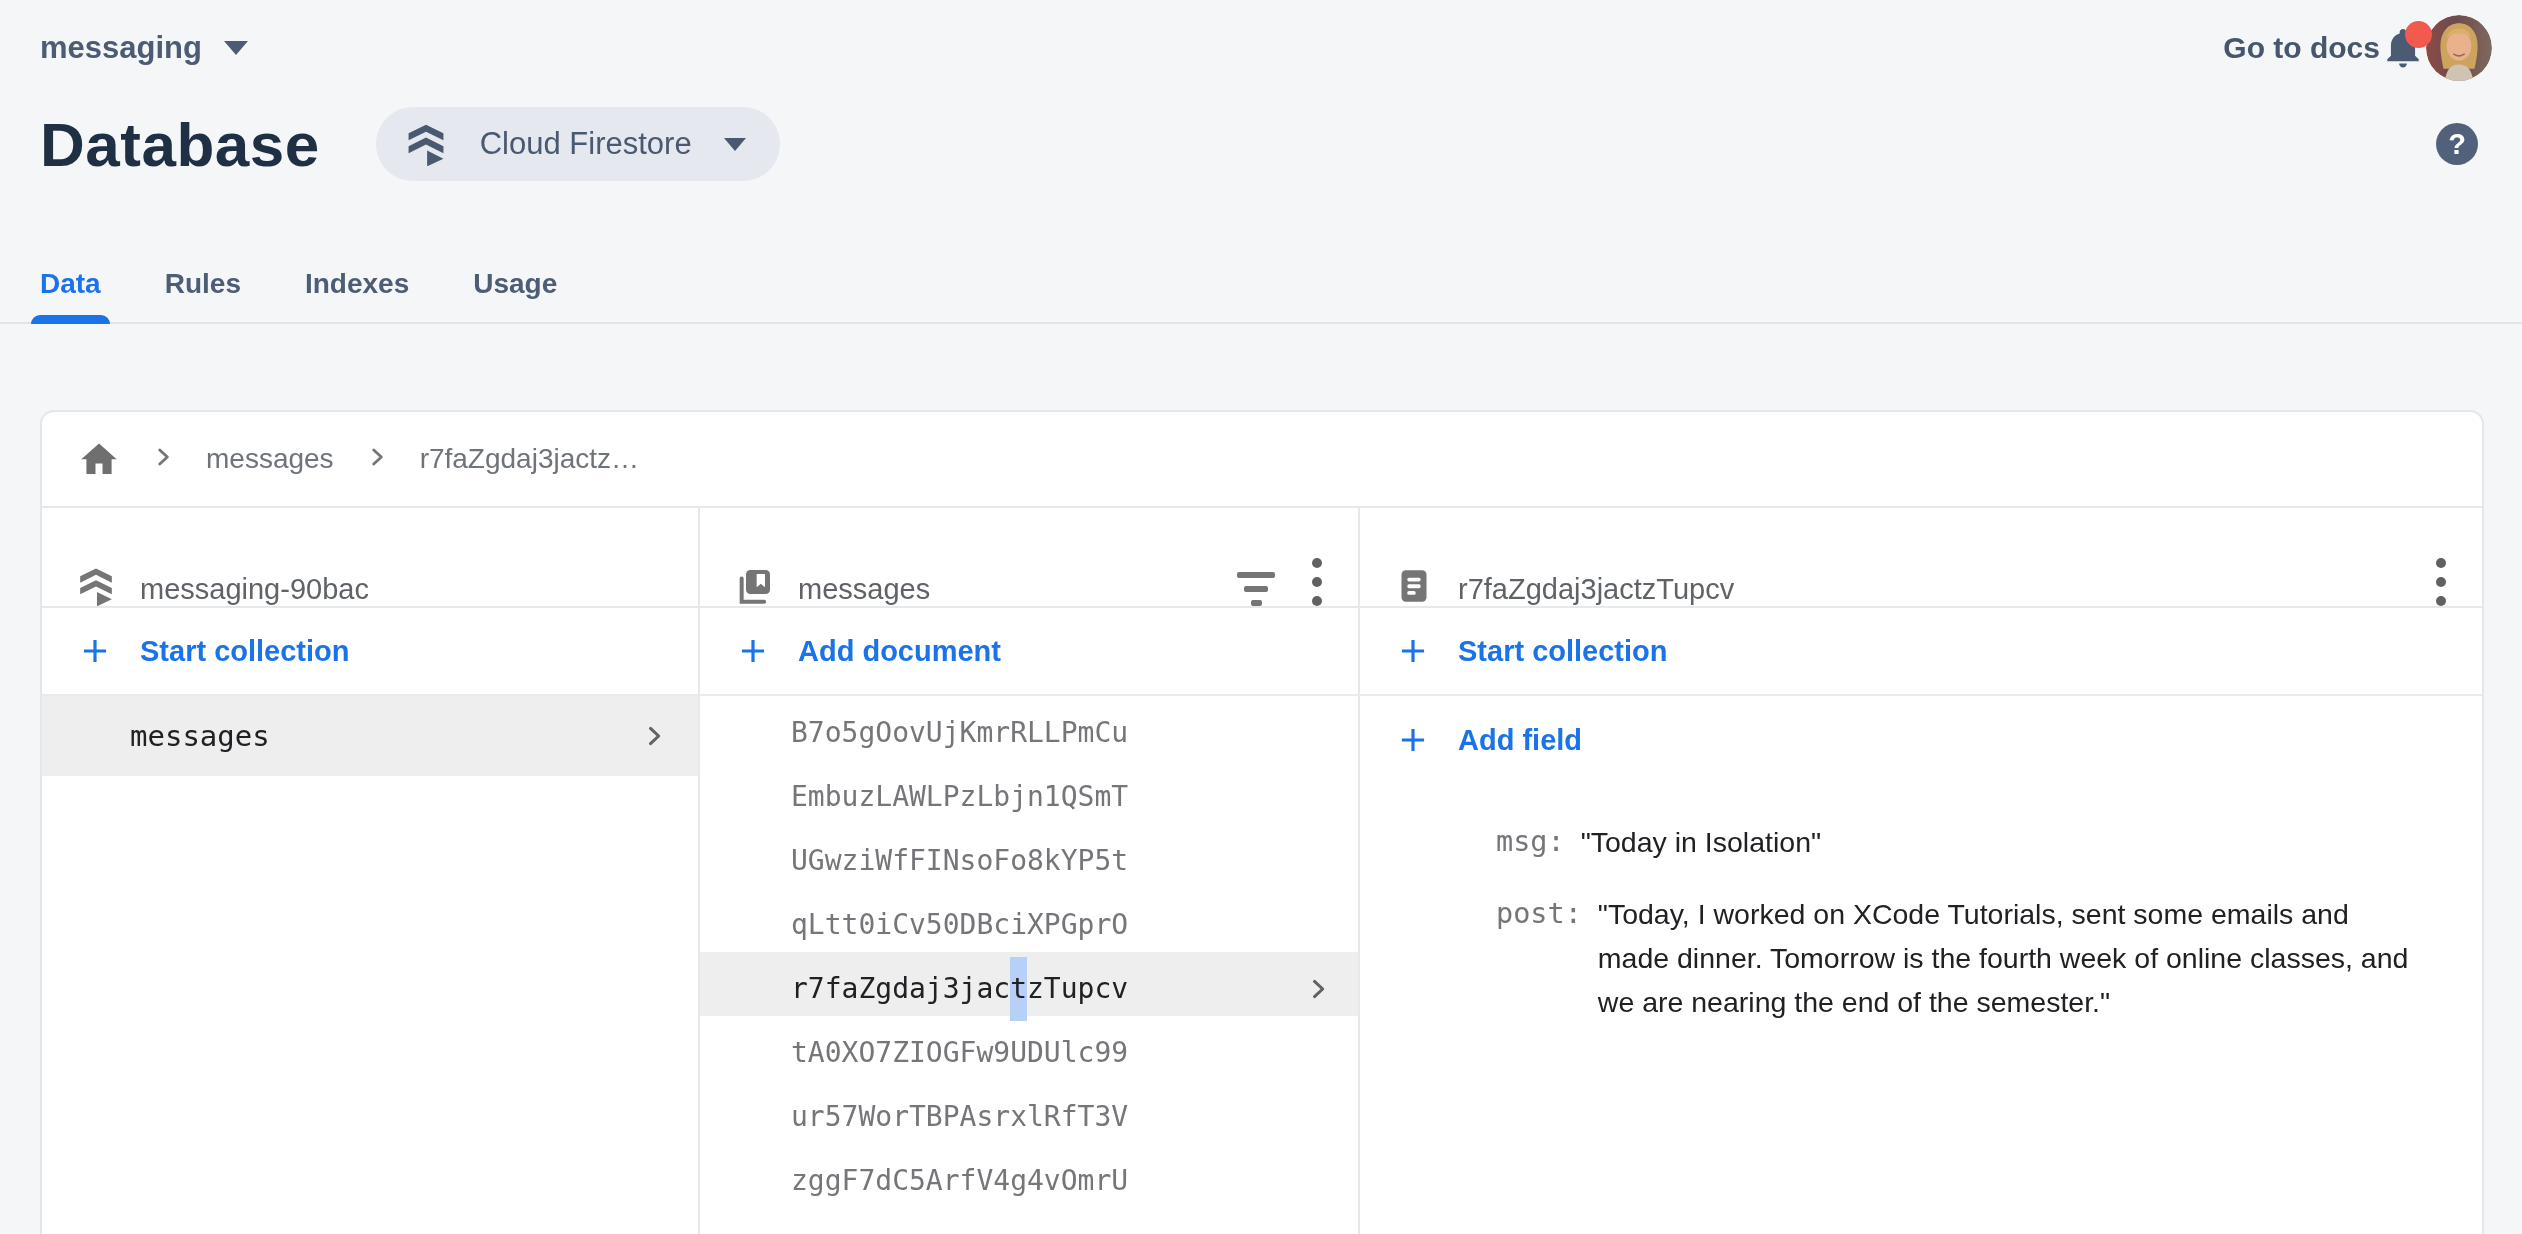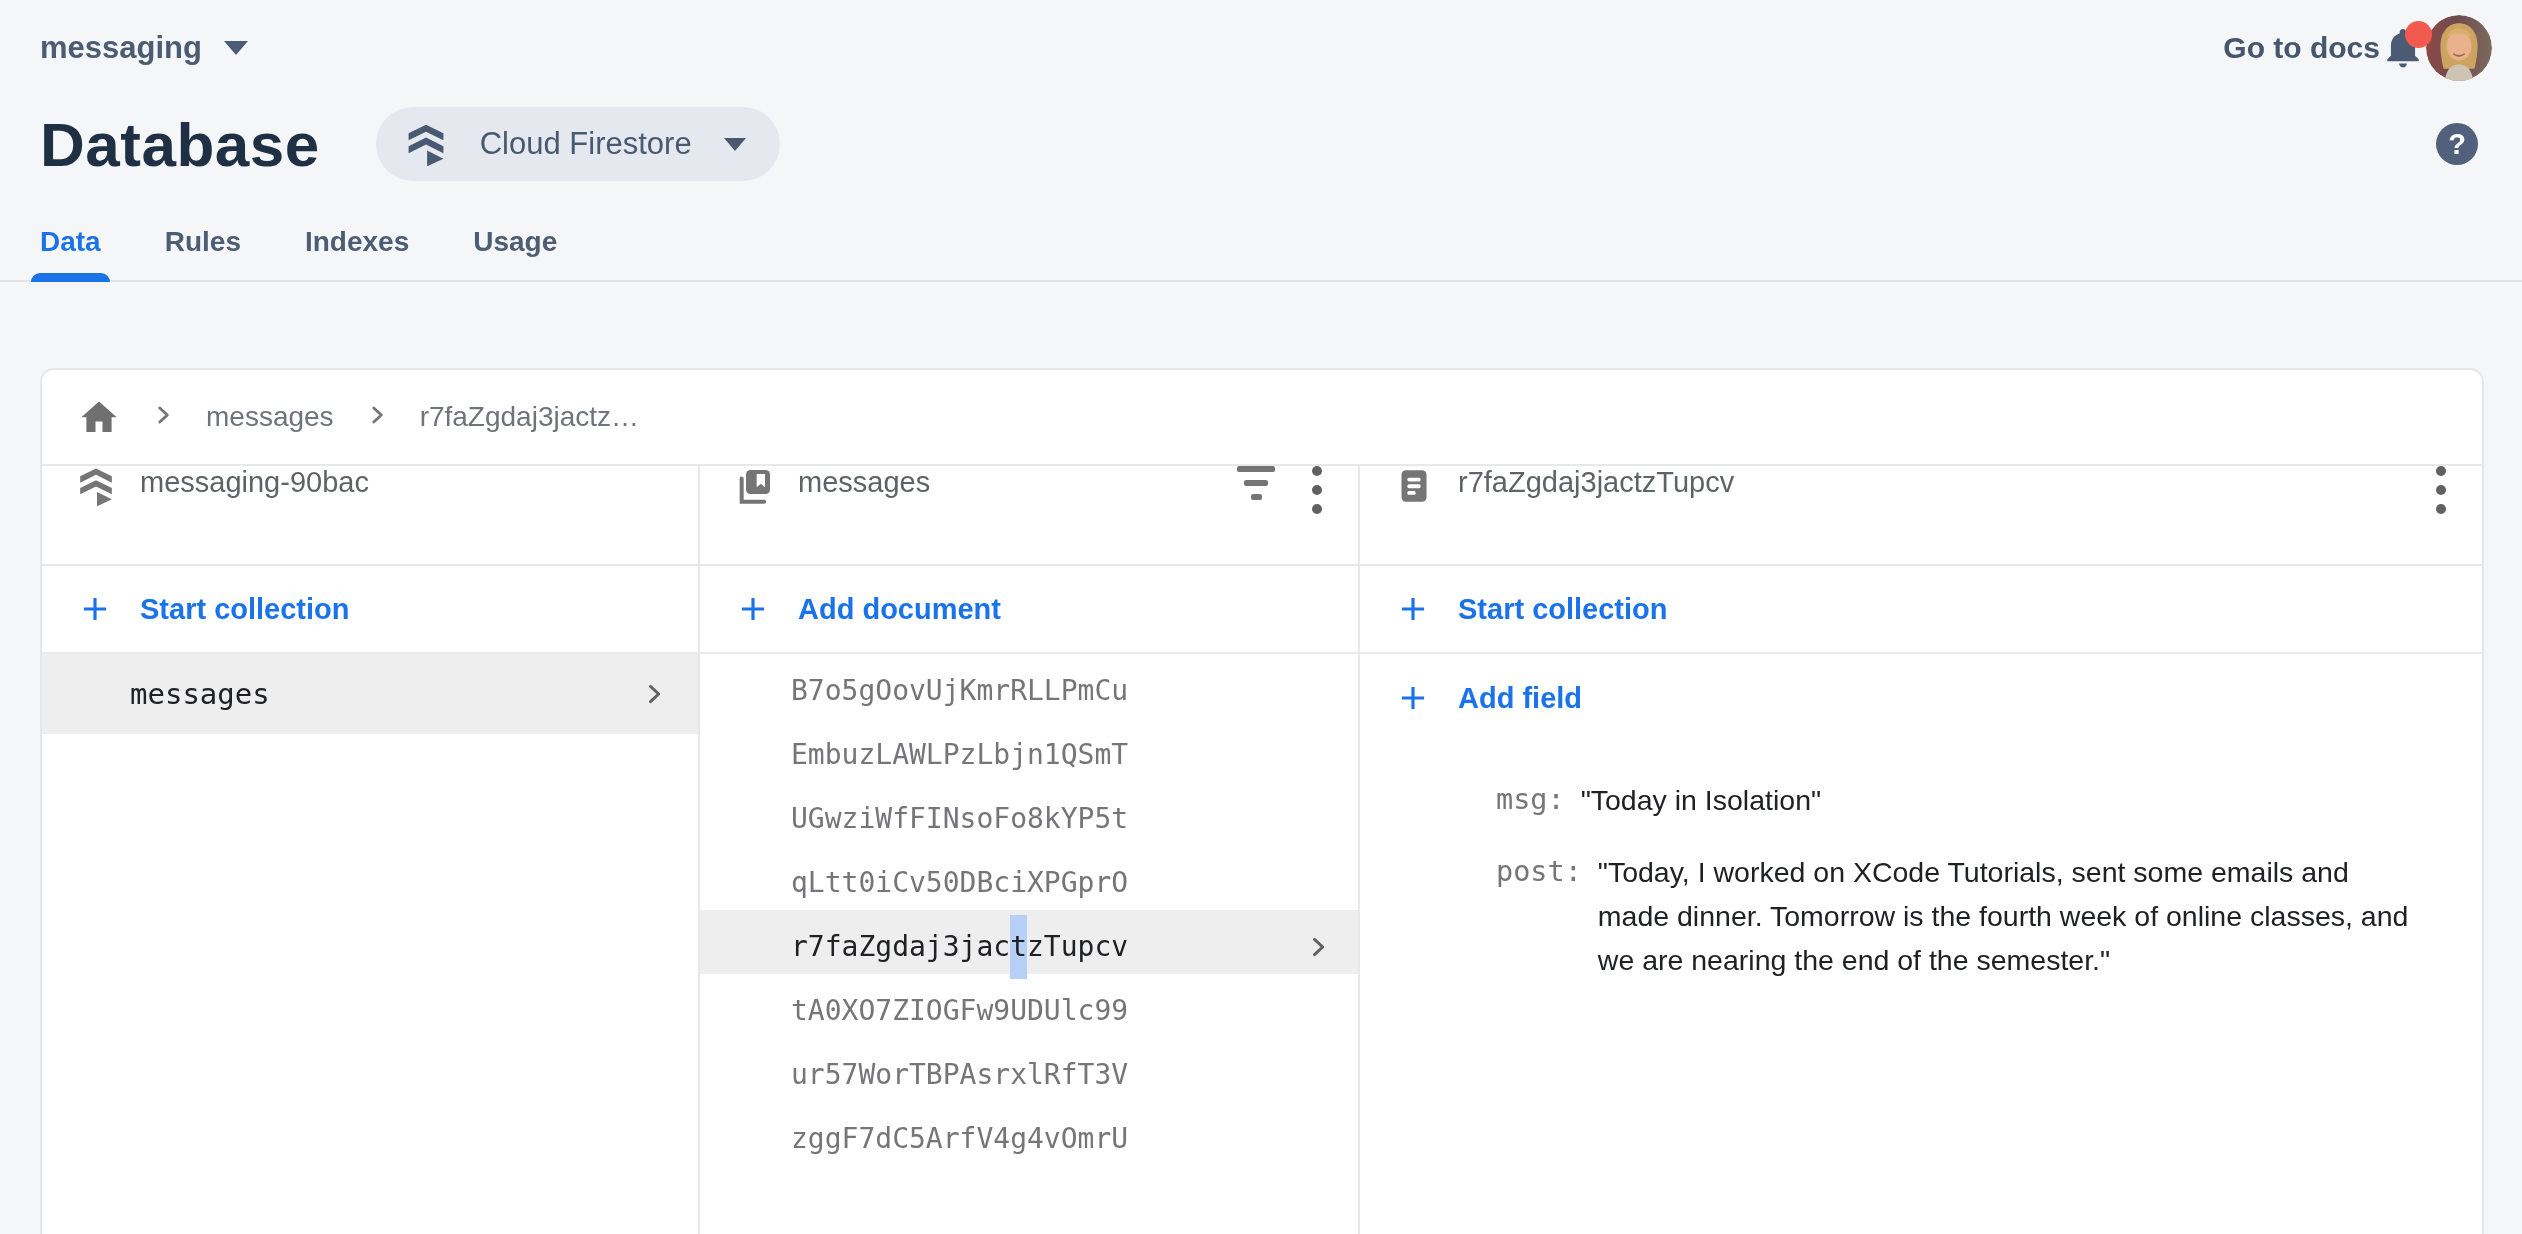--- a/index.html
+++ b/index.html
@@ -28,39 +28,39 @@
   .title-row { display:flex; align-items:center; padding:0 44px 0 40px; margin-top:18px; height:80px; }
   .page-title { font-size:62px; font-weight:600; color:#1f3044; letter-spacing:.5px; }
   .product-pill { margin-left:56px; height:74px; border-radius:38px; background:#e5e8ee; display:flex; align-items:center; gap:32px; padding:0 34px 0 28px; cursor:pointer; }
   .product-pill svg { width:44px; height:44px; }
   .product-pill .label { font-size:31px; color:#495971; }
   .product-pill .caret-down { border-top-color:#495971; border-left-width:11px; border-right-width:11px; border-top-width:13px; }
   .help-btn { margin-left:auto; width:42px; height:42px; border-radius:50%; background:#51617c; color:#fff; font-size:29px; font-weight:700; display:flex; align-items:center; justify-content:center; cursor:pointer; }
 
   
   .tabs { display:flex; gap:64px; padding:0 40px; margin-top:42px; border-bottom:2px solid #e3e4e6; }
-  .tab { position:relative; padding-bottom:22px; font-size:28px; font-weight:600; color:#4d5d75; cursor:pointer; }
+  .tab { position:relative; padding-bottom:22px; font-size:28px; font-weight:600; color:#4d5d75; cursor:pointer;margin-top:42px; }
   .tab.active { color:#1a73e8; }
   .tab.active::after { content:""; position:absolute; left:-9px; right:-9px; bottom:-2px; height:9px; background:#1a73e8; border-radius:9px 9px 0 0; }
 
   
   .card { margin:86px 38px 0 40px; height:886px; background:#fff; border:2px solid #e4e6e9; border-bottom:none; border-radius:14px 14px 0 0; display:flex; flex-direction:column; overflow:hidden; }
 
   .bc-row { height:96px; flex:none; display:flex; align-items:center; gap:30px; padding:0 36px; border-bottom:2px solid #e6e8ea; }
   .bc-row .home { width:42px; height:42px; cursor:pointer; }
   .bc-item { font-size:28px; color:#6f737a; cursor:pointer; }
   .bc-sep svg { width:26px; height:26px; }
 
   .cols { flex:1; display:flex; min-height:0; }
   .col { display:flex; flex-direction:column; min-width:0; }
   .col-root { width:658px; flex:none; border-right:2px solid #e6e8ea; }
   .col-coll { width:660px; flex:none; border-right:2px solid #e6e8ea; }
   .col-doc { flex:1; }
 
-  .col-head { height:100px; flex:none; display:flex; align-items:flex-start; gap:24px; padding:0 26px 0 34px; border-bottom:2px solid #e6e8ea; font-size:29px; color:#5f6368; }
+  .col-head { height:100px; flex:none; display:flex; align-items:flex-end; gap:24px; padding:0 26px 0 34px; border-bottom:2px solid #e6e8ea; font-size:29px; color:#5f6368; }
   .col-head svg { width:40px; height:40px; flex:none; }
   .col-head .name { white-space:nowrap; overflow:hidden; text-overflow:ellipsis; }
   .spacer { flex:1; }
   .icon-btn { display:flex; align-items:center; justify-content:center; cursor:pointer; flex:none; }
   .filter-btn { flex-direction:column; gap:8px; width:44px; }
   .filter-bar { height:6px; background:#757575; border-radius:2px; }
   .fb1 { width:38px; } .fb2 { width:24px; } .fb3 { width:11px; }
   .kebab { flex-direction:column; gap:9px; width:30px; }
   .kebab i { width:10px; height:10px; border-radius:50%; background:#616161; }
 

